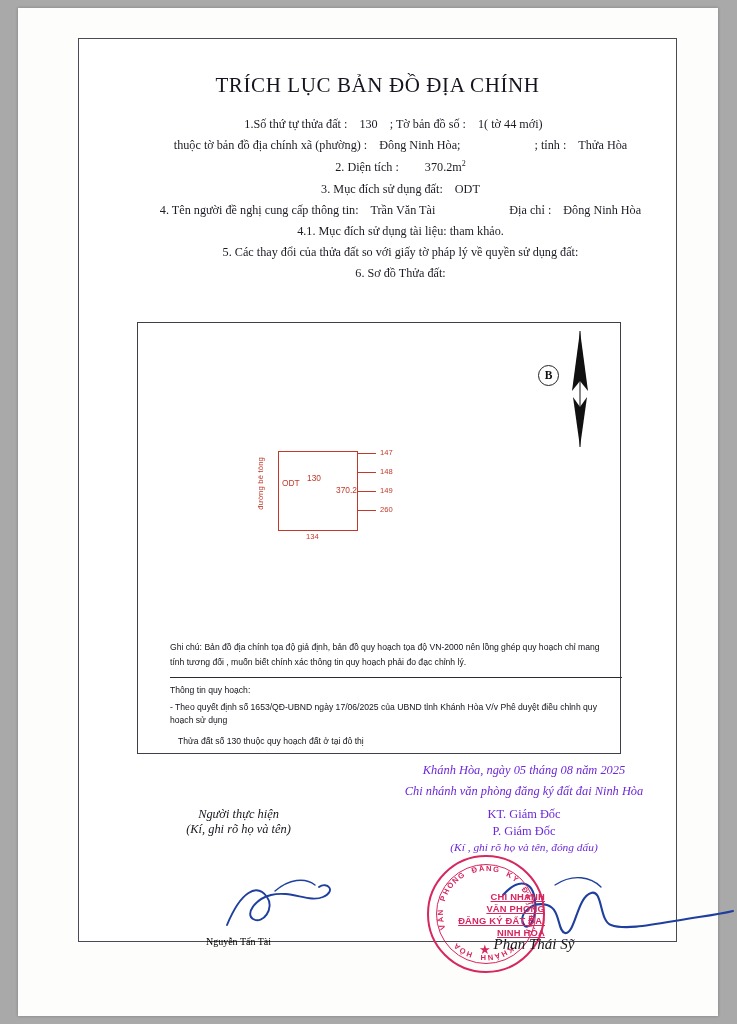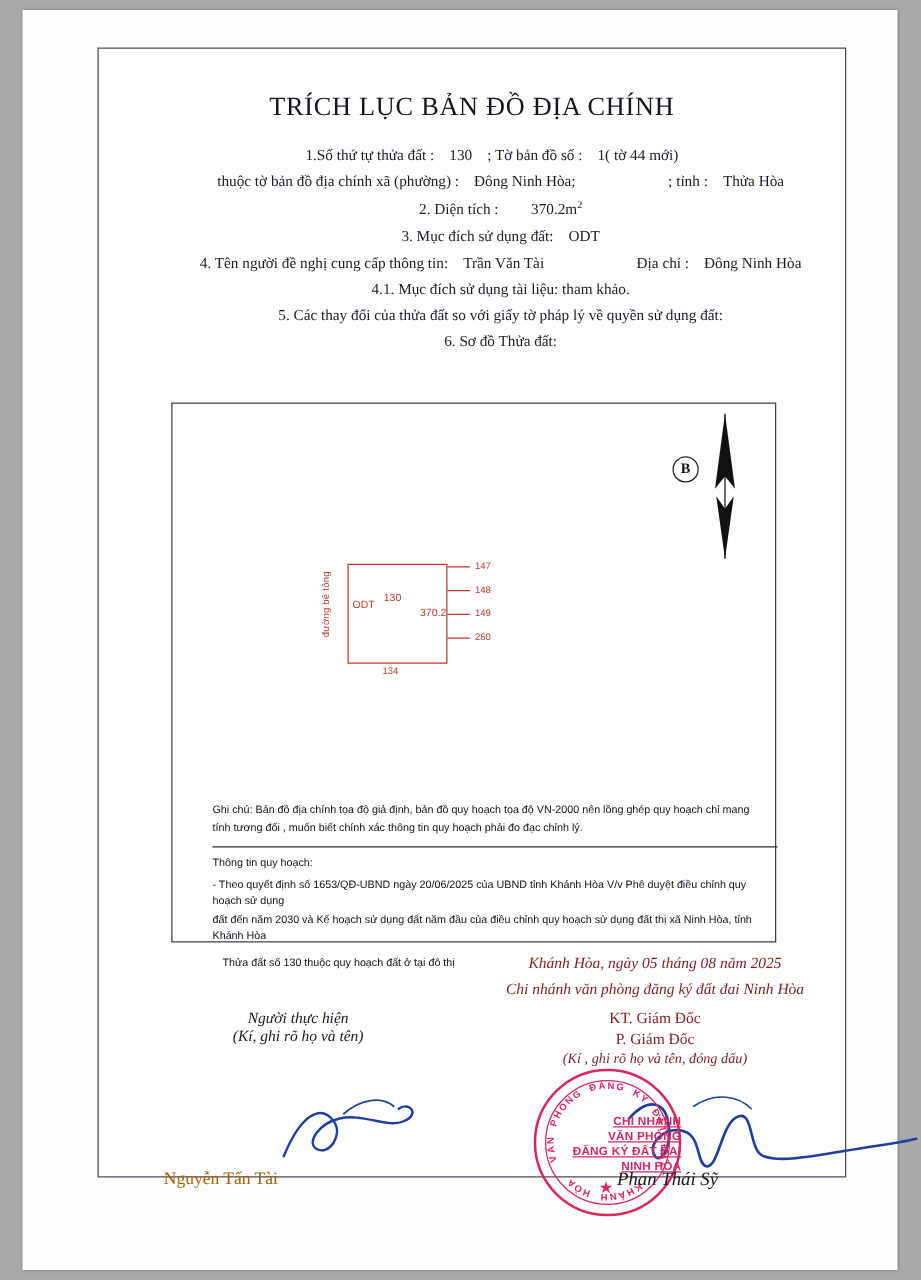--- a/index.html
+++ b/index.html
@@ -223,21 +223,21 @@
     font-family: "Liberation Serif", serif;
   }
   .italic { font-style: italic; }
   #sig-right {
     position: absolute;
     left: 300px;
     top: 0;
     width: 290px;
     text-align: center;
     font-size: 12.4px;
-    color: #7f1d1d;
+    color: #6d28d9;
   }
   #sig-right .l1 { margin-bottom: 6px; }
   #sig-right .l2 { margin-bottom: 8px; }
   #sig-right .l3 { margin-bottom: 2px; font-style: normal; }
   #sig-right .l4 { margin-bottom: 2px; font-style: normal; }
   #sig-right .l5 { font-size: 11.4px; }
   #sig-left {
     position: absolute;
     left: 52px;
     top: 44px;
@@ -245,22 +245,23 @@
     text-align: center;
     font-size: 12.4px;
     color: #17171f;
   }
   #sig-left .n1 { margin-bottom: 0; }
   #sig-name-left {
     position: absolute;
     left: 52px;
     top: 173px;
     width: 215px;
-    font-size: 14px;
-    color: #a16207;
+    text-align: center;
+    font-size: 10px;
+    color: #000000;
   }
   #sig-name-right {
     position: absolute;
     left: 330px;
     top: 173px;
     width: 250px;
     text-align: center;
     font-size: 15px;
     font-style: italic;
     color: #17171f;
@@ -384,22 +385,21 @@
               <div class="tick" style="top:59px;"></div>
               <div class="tick-lbl" style="top:59px;">260</div>
             </div>
           </div>
 
           <div id="notes">
             <div class="nt">Ghi chú: Bản đồ địa chính  tọa độ giả định, bản đồ quy hoạch tọa độ VN-2000 nên lồng ghép quy hoạch chỉ mang</div>
             <div class="nt">tính tương đối , muốn biết chính xác thông tin quy hoạch phải đo đạc chỉnh lý.</div>
             <div class="sep"></div>
             <div class="head">Thông tin quy hoạch:</div>
-            <div class="para">- Theo quyết định số 1653/QĐ-UBND ngày 20/06/2025 của UBND tỉnh Khánh Hòa V/v Phê  duyệt điều chỉnh quy hoạch sử dụng</div>
-            <div class="para">đất đến năm 2030 và Kế hoạch sử dụng đất  năm đầu của điều chỉnh quy hoạch  sử dụng đất  thị xã Ninh Hòa, tỉnh Khánh Hòa</div>
+            <div class="para">- Theo quyết định số 1653/QĐ-UBND ngày 17/06/2025 của UBND tỉnh Khánh Hòa V/v Phê  duyệt điều chỉnh quy hoạch sử dụng</div>
             <div class="tail">Thửa đất số 130 thuộc quy hoạch đất ở tại đô thị</div>
           </div>
         </div>
 
         <div id="sig">
 
           <div id="sig-right">
             <div class="l1 italic">Khánh Hòa, ngày 05  tháng  08  năm 2025</div>
             <div class="l2 italic">Chi nhánh văn phòng đăng ký đất đai Ninh Hòa</div>
             <div class="l3 italic">KT. Giám Đốc</div>

